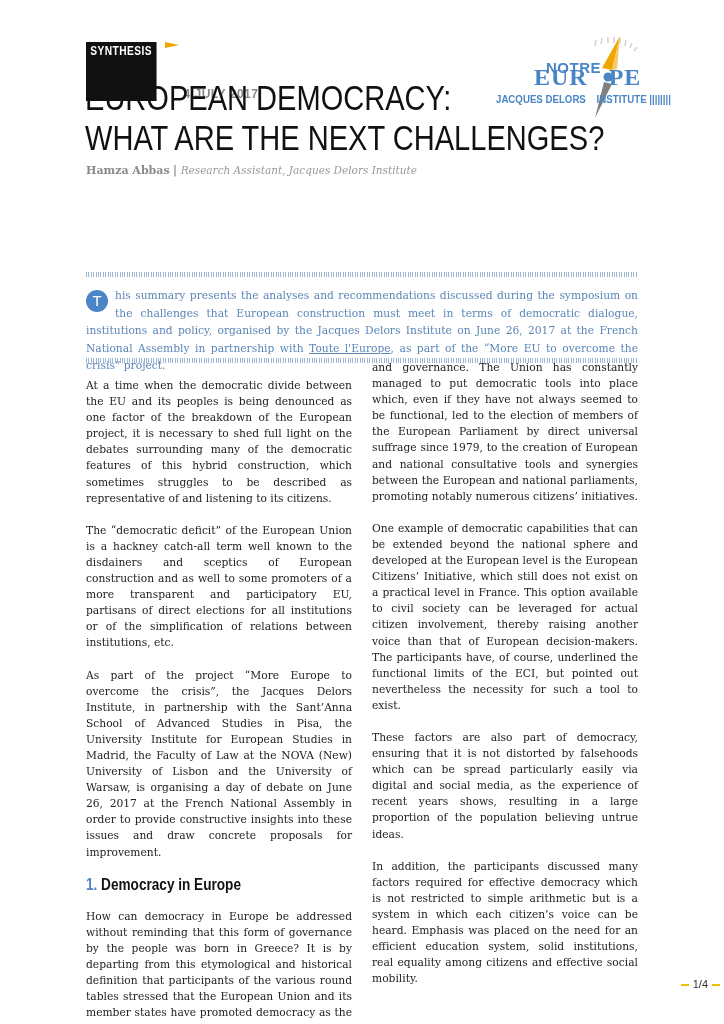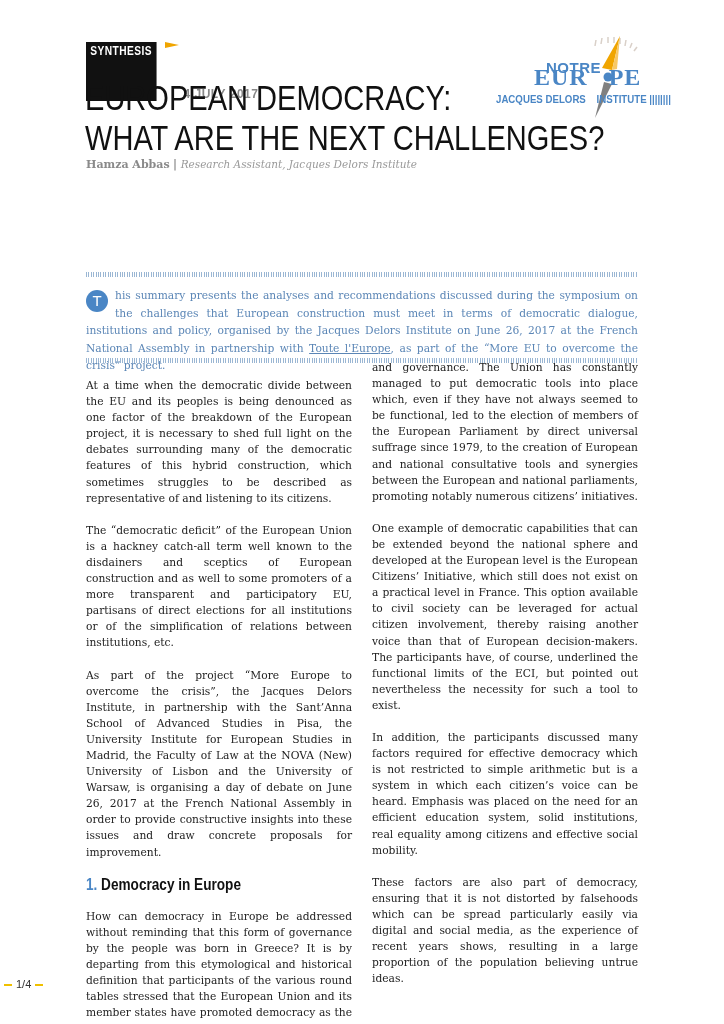--- a/index.html
+++ b/index.html
@@ -6,21 +6,21 @@
     html, body { width: 724px; height: 1024px; background: #ffffff; overflow: hidden; }
     body { position: relative; font-family: "DejaVu Serif", serif; color: #222; }
 
     .header-tag { position: absolute; left: 86px; top: 42px; display: flex; }
     .synthesis-badge { background: #111; color: #fff; font-family: "Liberation Sans", sans-serif; font-weight: bold; font-size: 12px; letter-spacing: 0.5px; padding: 2px 5px 2px 5px; line-height: 14px; transform: scaleX(0.85); transform-origin: left center; }
     .arrow-icon { width: 0; height: 0; border-top: 3px solid transparent; border-bottom: 3px solid transparent; border-left: 14px solid #f0a500; margin-left: -4px; margin-right: 5px; }
     .date { font-family: "Liberation Sans", sans-serif; font-weight: bold; font-size: 12px; color: #888; letter-spacing: 0.5px; margin-top: 45px; }
 
     .title { position: absolute; left: 85px; top: 78px; font-family: "Liberation Sans", sans-serif; font-size: 35px; line-height: 40px; color: #111; letter-spacing: 0px; transform: scaleX(0.83); transform-origin: left top; white-space: nowrap; }
 
-    .author { position: absolute; left: 86px; top: 158px; font-size: 11px; color: #888; }
+    .author { position: absolute; left: 86px; top: 164px; font-size: 11px; color: #888; }
     .author .name { font-weight: bold; color: #8a8a8a; }
     .author .role { font-style: italic; color: #999; font-size: 10.5px; }
 
     .logo { position: absolute; left: 496px; top: 32px; width: 200px; height: 90px; }
     .logo .notre { position: absolute; left: 50px; top: 27px; font-family: "Liberation Sans", sans-serif; font-weight: bold; font-size: 15px; color: #4a86c5; letter-spacing: 0.5px; }
     .logo .europe { position: absolute; left: 38px; top: 32px; font-family: Liberation Serif, serif; font-weight: bold; font-size: 24px; color: #4a86c5; letter-spacing: 1px; }
     .logo .jdi { position: absolute; left: 0px; top: 61px; font-family: "Liberation Sans", sans-serif; font-weight: bold; font-size: 11px; color: #4a86c5; transform: scaleX(0.88); transform-origin: left top; white-space: nowrap; }
     .logo svg { position: absolute; left: 0; top: 0; }
 
     .rule { position: absolute; left: 86px; width: 552px; height: 5px; background: repeating-linear-gradient(90deg, #9ab6d3 0 1px, transparent 1px 2.4px); }
@@ -30,21 +30,21 @@
     .intro .link { text-decoration: underline; }
 
     .col { position: absolute; width: 266px; font-size: 10.7px; line-height: 16.1px; color: #222; text-align: justify; hyphens: auto; }
     .col p { margin-bottom: 16px; }
     .col-left { left: 86px; top: 378px; }
     .col-right { left: 372px; top: 360px; }
 
     .section-heading { font-family: "Liberation Sans", sans-serif; font-weight: bold; font-size: 16px; color: #111; margin: 14px 0 16px 0; transform: scaleX(0.85); transform-origin: left center; white-space: nowrap; }
     .section-heading .num { color: #4a86c5; }
 
-    .page-num { position: absolute; left: 0; width: 724px; top: 978px; text-align: left; font-family: "Liberation Sans", sans-serif; font-size: 11px; color: #333; }
+    .page-num { position: absolute; left: 0; width: 724px; top: 978px; text-align: right; font-family: "Liberation Sans", sans-serif; font-size: 11px; color: #333; }
     .page-num .dash { display: inline-block; width: 8px; height: 2px; background: #f0c000; vertical-align: middle; margin: 0 4px; }
   </style>
 </head>
 <body>
 
 <div class="header-tag">
   <span class="synthesis-badge">SYNTHESIS</span>
   <span class="arrow-icon"></span>
   <span class="date">4 JULY 2017</span>
 </div>
@@ -94,19 +94,19 @@
   <p>At a time when the democratic divide between the EU and its peoples is being denounced as one factor of the breakdown of the European project, it is necessary to shed full light on the debates surrounding many of the democratic features of this hybrid construction, which sometimes struggles to be described as representative of and listening to its citizens.</p>
   <p>The “democratic deficit” of the European Union is a hackney catch-all term well known to the disdainers and sceptics of European construction and as well to some promoters of a more transparent and participatory EU, partisans of direct elections for all institutions or of the simplification of relations between institutions, etc.</p>
   <p>As part of the project “More Europe to overcome the crisis”, the Jacques Delors Institute, in partnership with the Sant’Anna School of Advanced Studies in Pisa, the University Institute for European Studies in Madrid, the Faculty of Law at the NOVA (New) University of Lisbon and the University of Warsaw, is organising a day of debate on June 26, 2017 at the French National Assembly in order to provide constructive insights into these issues and draw concrete proposals for improvement.</p>
   <div class="section-heading"><span class="num">1.</span><span> Democracy in Europe</span></div>
   <p>How can democracy in Europe be addressed without reminding that this form of governance by the people was born in Greece? It is by departing from this etymological and historical definition that participants of the various round tables stressed that the European Union and its member states have promoted democracy as the core value of the European integration</p>
 </div>
 
 <div class="col col-right">
   <p>and governance. The Union has constantly managed to put democratic tools into place which, even if they have not always seemed to be functional, led to the election of members of the European Parliament by direct universal suffrage since 1979, to the creation of European and national consultative tools and synergies between the European and national parliaments, promoting notably numerous citizens’ initiatives.</p>
   <p>One example of democratic capabilities that can be extended beyond the national sphere and developed at the European level is the European Citizens’ Initiative, which still does not exist on a practical level in France. This option available to civil society can be leveraged for actual citizen involvement, thereby raising another voice than that of European decision-makers. The participants have, of course, underlined the functional limits of the ECI, but pointed out nevertheless the necessity for such a tool to exist.</p>
+  <p>These factors are also part of democracy, ensuring that it is not distorted by falsehoods which can be spread particularly easily via digital and social media, as the experience of recent years shows, resulting in a large proportion of the population believing untrue ideas.</p>
   <p>In addition, the participants discussed many factors required for effective democracy which is not restricted to simple arithmetic but is a system in which each citizen’s voice can be heard. Emphasis was placed on the need for an efficient education system, solid institutions, real equality among citizens and effective social mobility.</p>
-  <p>These factors are also part of democracy, ensuring that it is not distorted by falsehoods which can be spread particularly easily via digital and social media, as the experience of recent years shows, resulting in a large proportion of the population believing untrue ideas.</p>
 </div>
 
 <div class="page-num">
   <span class="dash"></span><span>1/4</span><span class="dash"></span>
 </div>
 
 </body></html>

